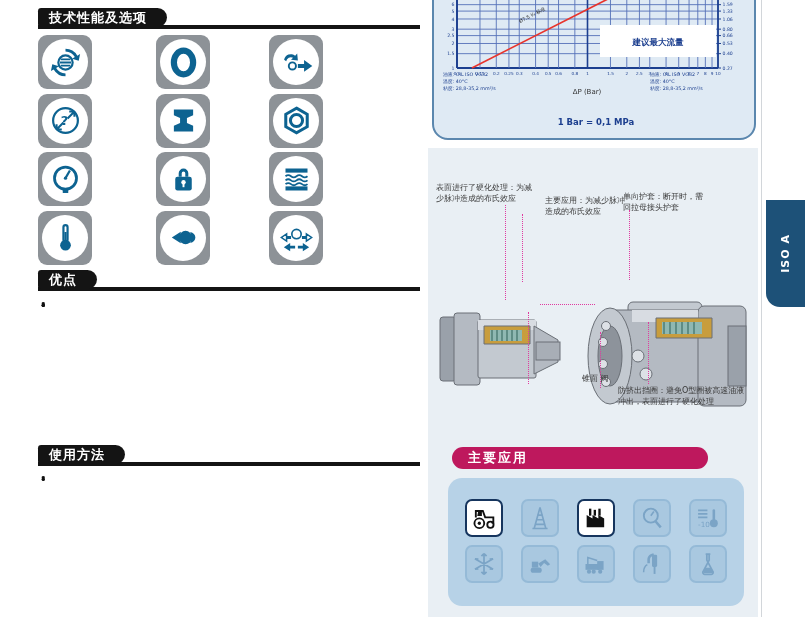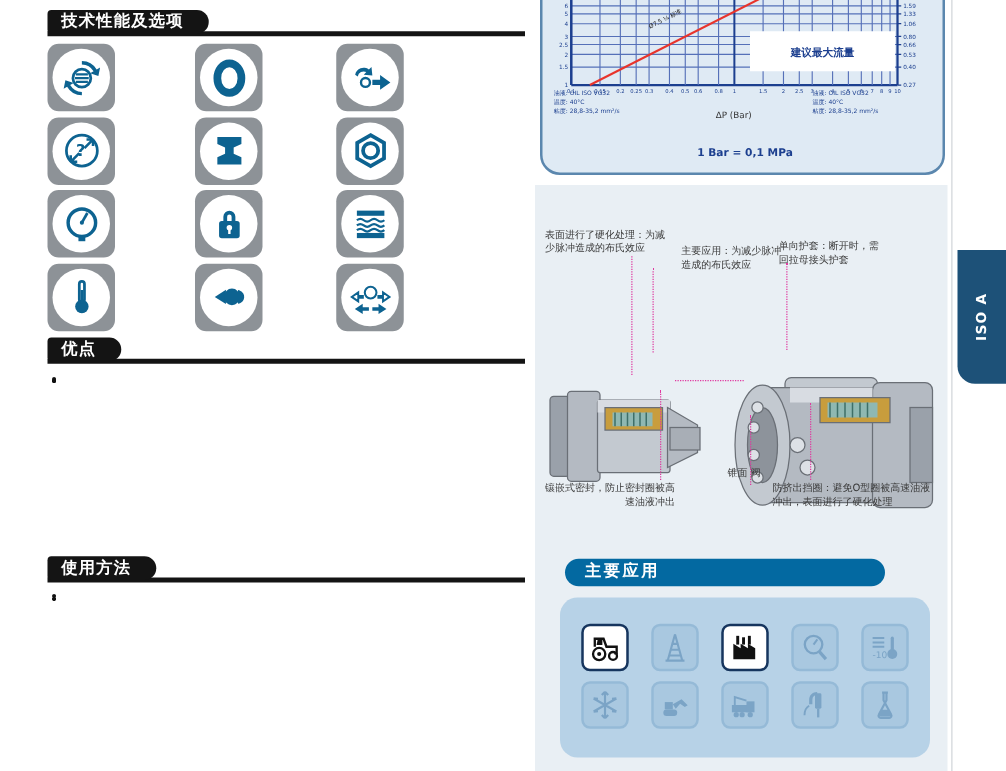--- a/index.html
+++ b/index.html
@@ -37,21 +37,21 @@
   .chart-panel svg{position:absolute;left:0;top:0;}
 
   
   .right-bg{position:absolute;left:428px;top:148px;width:330px;height:469px;background:#e9eff4;}
   .product{position:absolute;left:432px;top:150px;width:324px;height:282px;}
   .ann{position:absolute;font-size:8px;color:#3a3a3a;line-height:1.35;font-weight:normal;}
   .dotv{position:absolute;width:0;border-left:1.5px dotted #e03aa0;}
   .doth{position:absolute;height:0;border-top:1.5px dotted #e03aa0;}
 
   
-  .apps-hdr{position:absolute;left:452px;top:447px;width:256px;height:22px;background:#0369a1;
+  .apps-hdr{position:absolute;left:452px;top:447px;width:256px;height:22px;background:#be185d;
             border-radius:12px;color:#fff;font-weight:bold;font-size:13px;line-height:22px;
             padding-left:16px;box-sizing:border-box;letter-spacing:2px;}
   .apps-panel{position:absolute;left:448px;top:478px;width:296px;height:128px;background:#b7d2e7;
               border-radius:14px;display:grid;grid-template-columns:repeat(5,56px);
               justify-content:center;align-content:center;row-gap:6px;}
   .app{width:56px;display:flex;flex-direction:column;align-items:center;}
   .app .box{width:38px;height:38px;border-radius:7px;display:flex;align-items:center;
             justify-content:center;box-sizing:border-box;}
   .app .box svg{width:28px;height:28px;}
   .app.on .box{background:#fff;border:2px solid #16355e;color:#111;}
@@ -413,21 +413,20 @@
         <rect x="230" y="172" width="40" height="12" fill="#8fb8b2" stroke="none"></rect>
         <path d="M232 172 v12 M238 172 v12 M244 172 v12 M250 172 v12 M256 172 v12 M262 172 v12" stroke="#3f6f68" stroke-width="1.2"></path>
         <circle cx="206" cy="206" r="6" fill="#dde1e6"></circle>
         <circle cx="214" cy="224" r="6" fill="#dde1e6"></circle>
       </g>
     </svg>
 
     <div class="ann" style="left:4px;top:33px;width:96px">表面进行了硬化处理：为减少脉冲造成的布氏效应</div>
     <div class="ann" style="left:113px;top:46px;width:84px">主要应用：为减少脉冲造成的布氏效应</div>
     <div class="ann" style="left:191px;top:42px;width:84px">单向护套：断开时，需回拉母接头护套</div>
-    <div class="ann" style="left:2px;top:236px;width:106px;text-align:right">镶嵌式密封，防止密封圈被高速油液冲出</div>
     <div class="ann" style="left:150px;top:224px;width:44px">锥面 阀</div>
     <div class="ann" style="left:186px;top:236px;width:132px">防挤出挡圈：避免O型圈被高速油液冲出，表面进行了硬化处理</div>
 
     <div class="dotv" style="left:73px;top:55px;height:95px"></div>
     <div class="dotv" style="left:90px;top:64px;height:68px"></div>
     <div class="dotv" style="left:197px;top:60px;height:70px"></div>
     <div class="dotv" style="left:96px;top:162px;height:72px"></div>
     <div class="dotv" style="left:168px;top:182px;height:56px"></div>
     <div class="dotv" style="left:216px;top:172px;height:62px"></div>
     <div class="doth" style="left:108px;top:154px;width:55px"></div>

